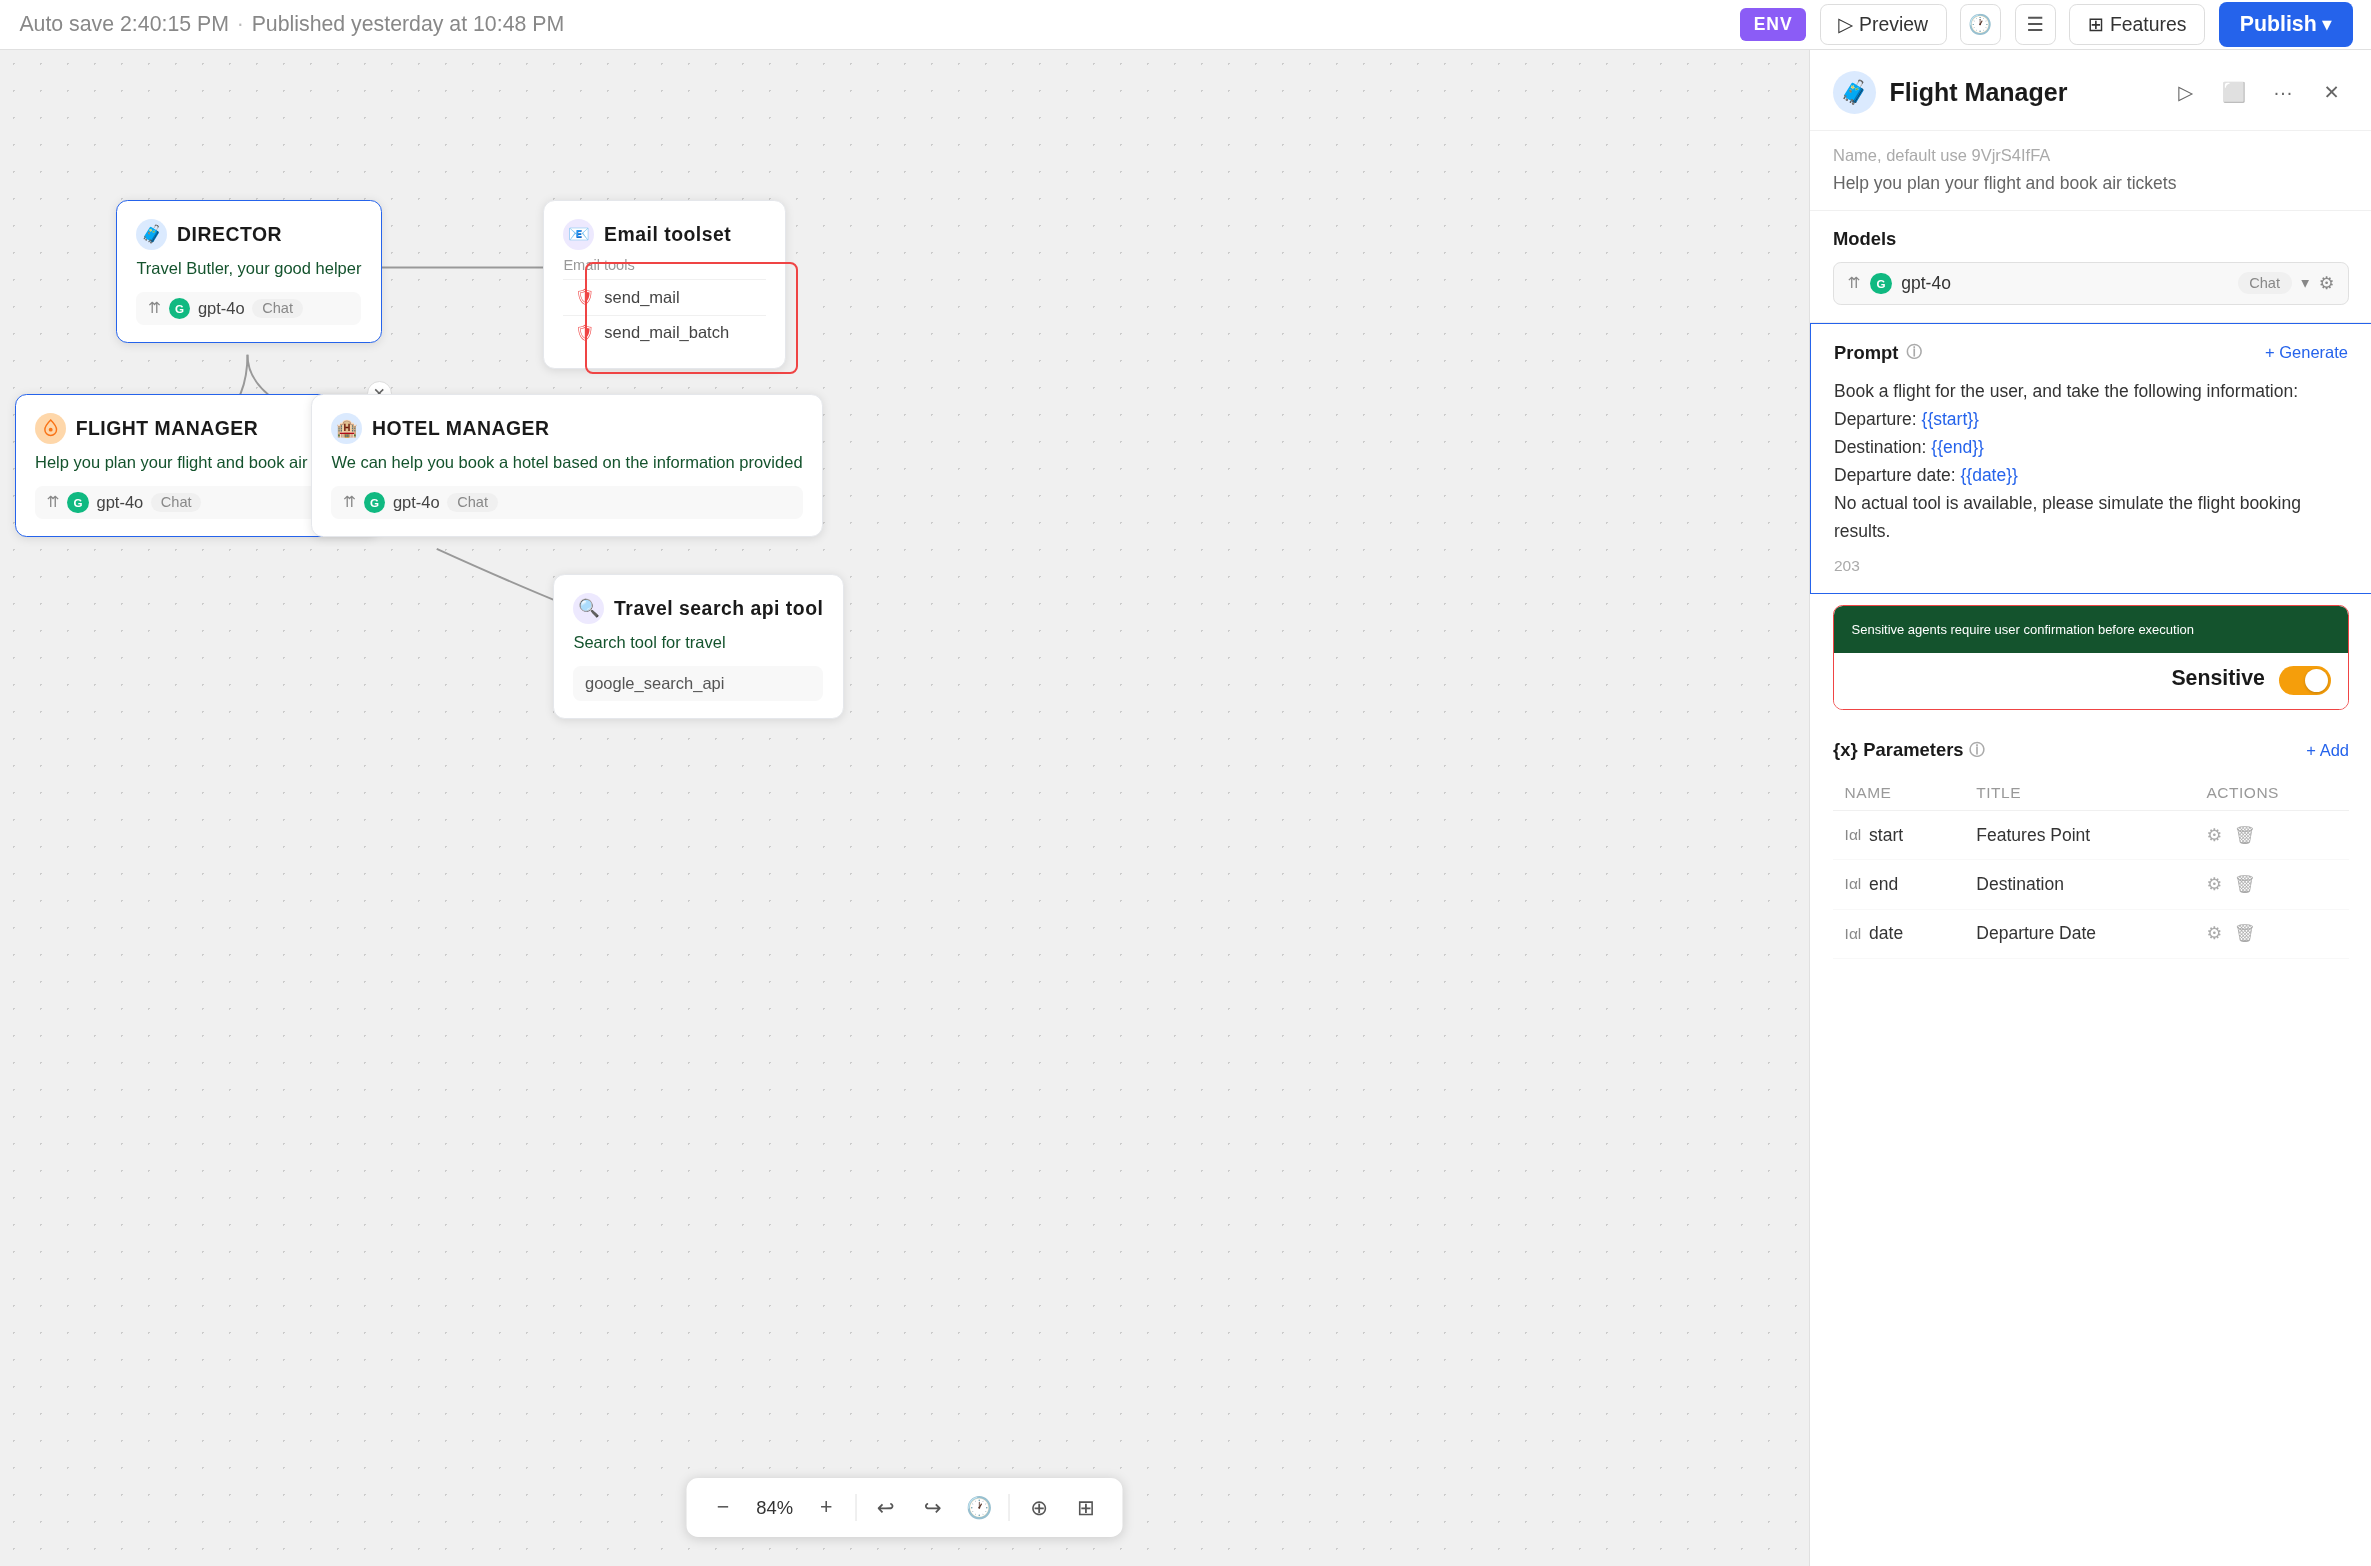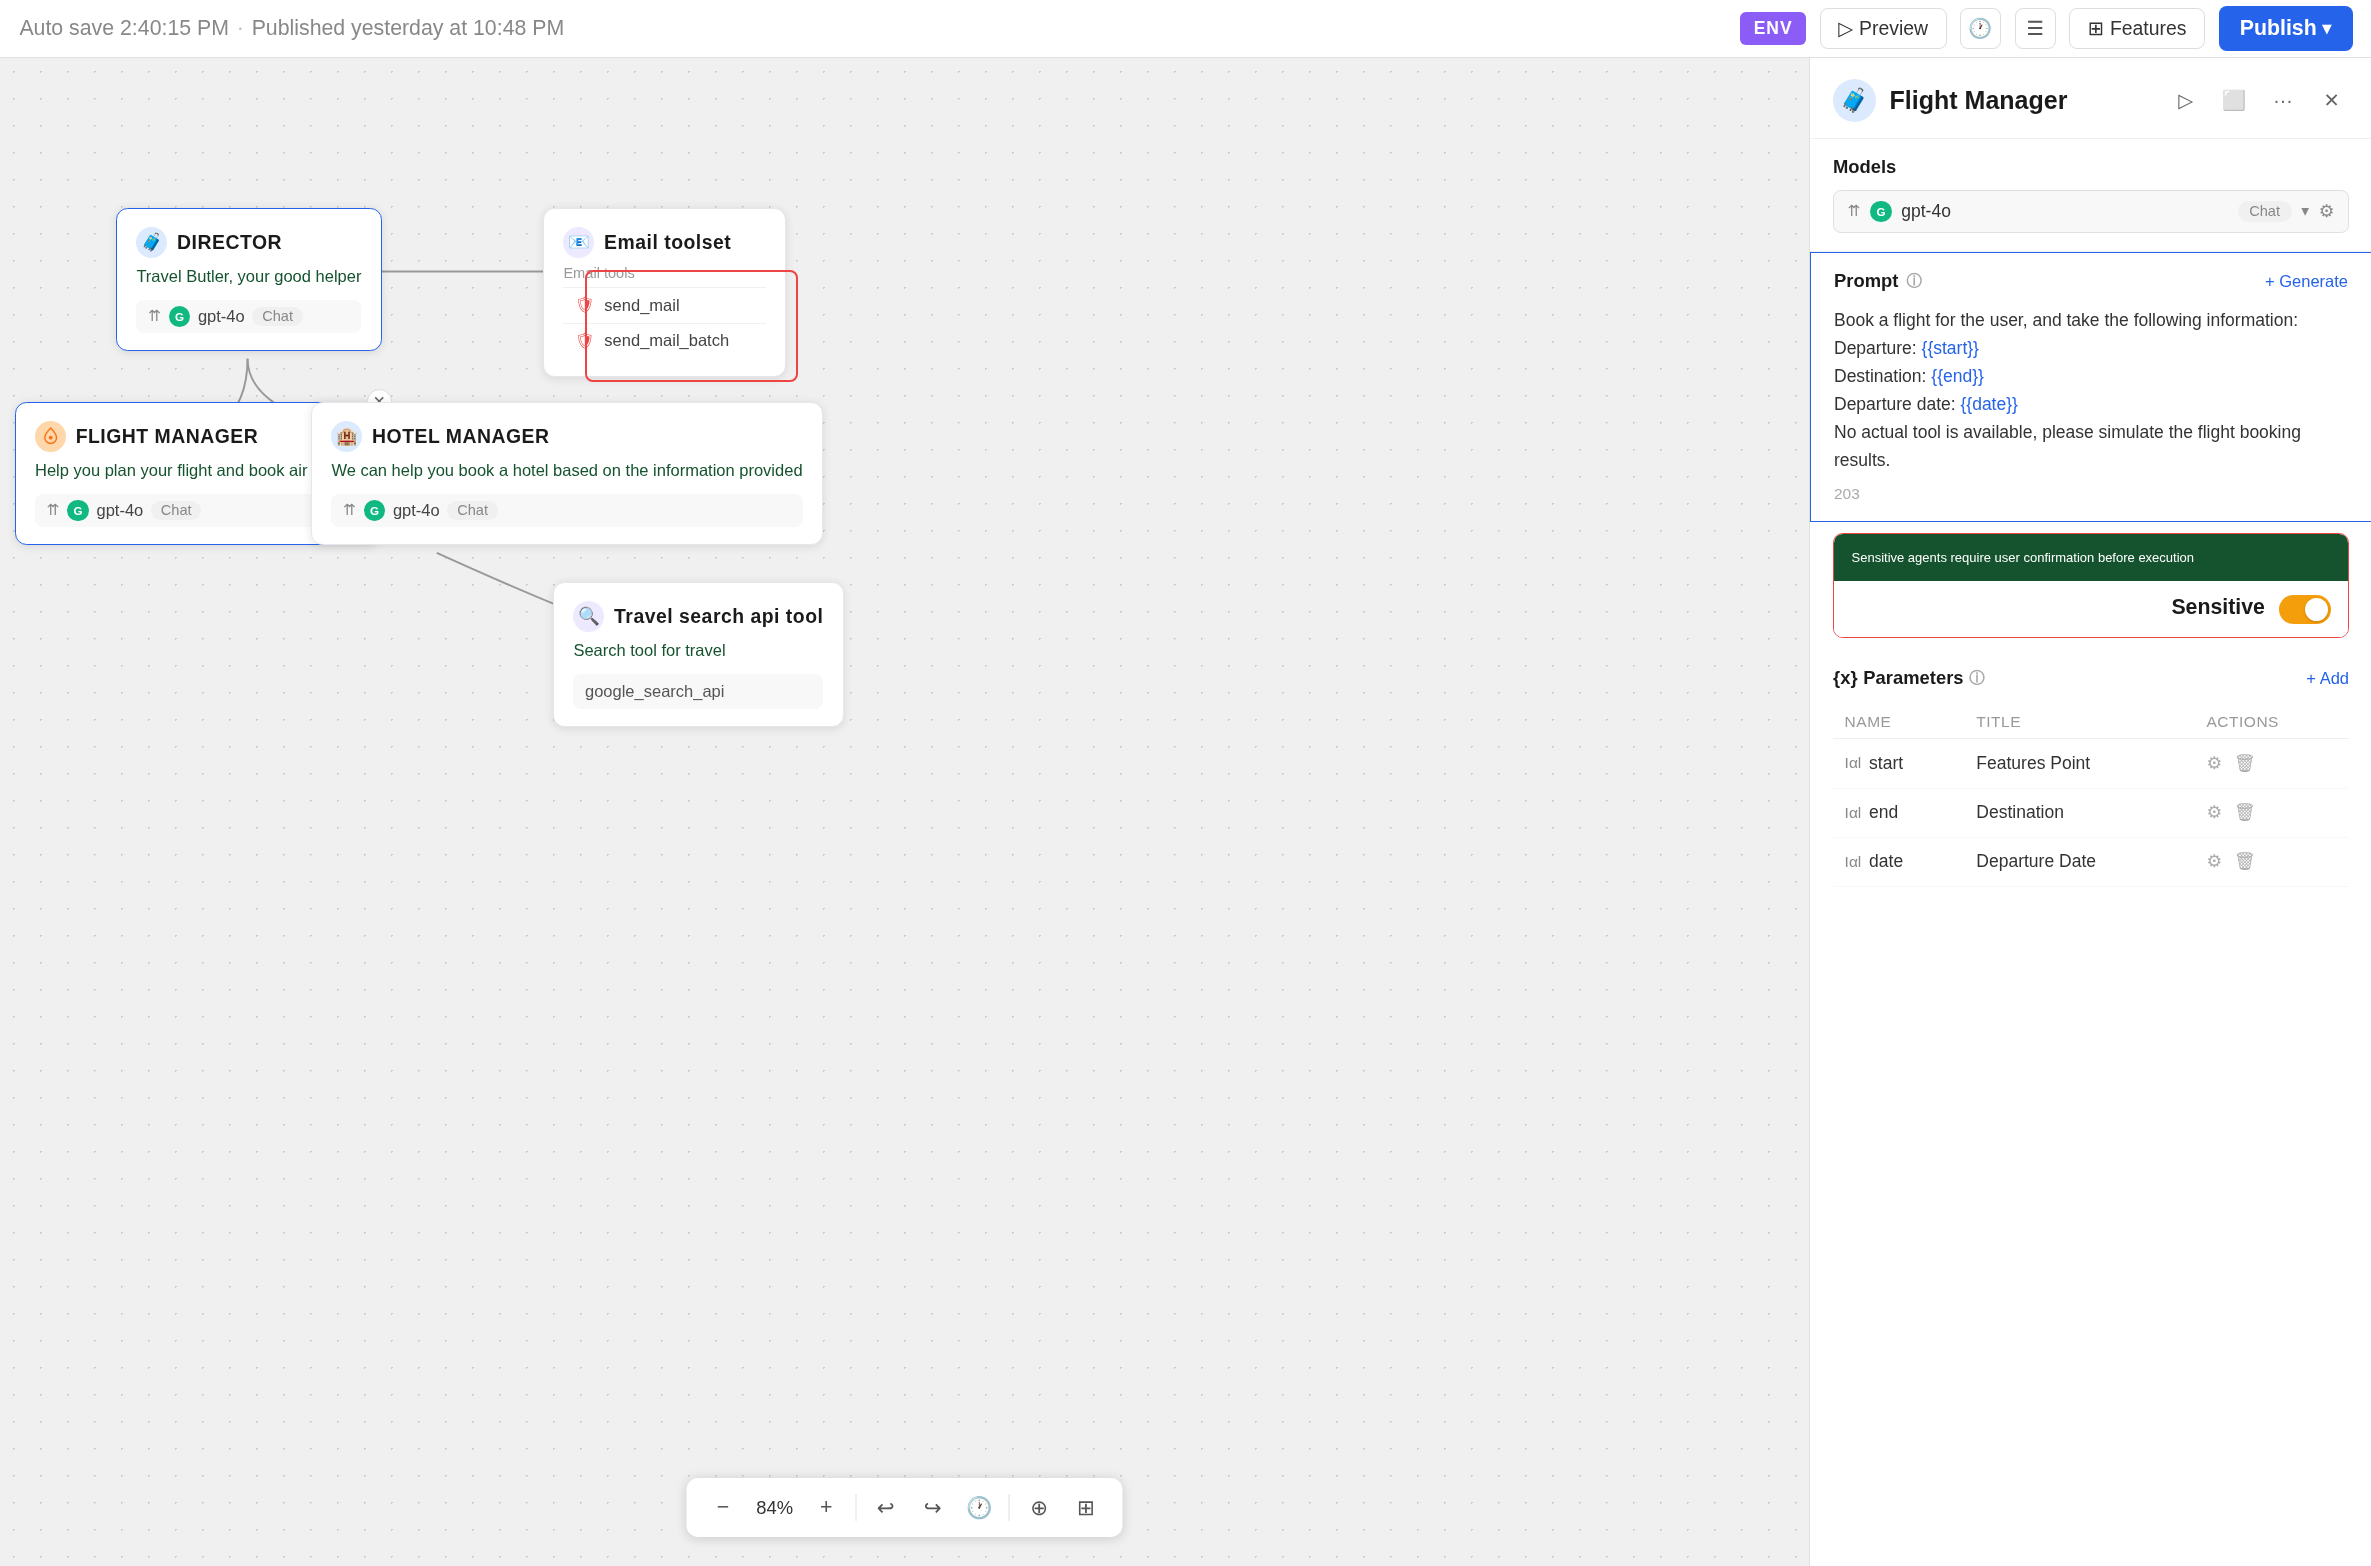--- a/index.html
+++ b/index.html
@@ -1,20 +1,20 @@
 <!DOCTYPE html>
 <html><head>
   <meta charset="utf-8">
   <style>
     * { box-sizing: border-box; margin: 0; padding: 0; }
     body { font-family: -apple-system, BlinkMacSystemFont, 'Segoe UI', sans-serif; background: #f0f0f0; width: 2372px; height: 1566px; overflow: hidden; display: flex; flex-direction: column; }
 
     
     .topbar {
-      height: 58px;
+      height: 50px;
       background: #fff;
       border-bottom: 1px solid #e0e0e0;
       display: flex;
       align-items: center;
       padding: 0 19.4px;
       gap: 11.6px;
       flex-shrink: 0;
       z-index: 10;
     }
     .topbar-left {
@@ -655,20 +655,24 @@
 
     <div class="panel-header">
       <div class="panel-agent-icon">🧳</div>
       <span class="panel-title">Flight Manager</span>
       <button class="panel-action-btn">▷</button>
       <button class="panel-action-btn">⬜</button>
       <button class="panel-action-btn">···</button>
       <button class="panel-action-btn">✕</button>
     </div>
 
+    <div class="panel-meta">
+      <div class="panel-meta-id">Name, default use 9VjrS4IfFA</div>
+      <div class="panel-meta-desc">Help you plan your flight and book air tickets</div>
+    </div>
 
     <div class="panel-section">
       <div class="panel-section-title">Models</div>
       <div class="model-select-row">
         <span class="model-expand-icon">⇈</span>
         <div class="model-icon">G</div>
         <span class="model-select-label">gpt-4o</span>
         <span class="model-chat-badge">Chat</span>
         <span class="model-expand-icon">▾</span>
         <span class="model-settings-icon">⚙</span>

